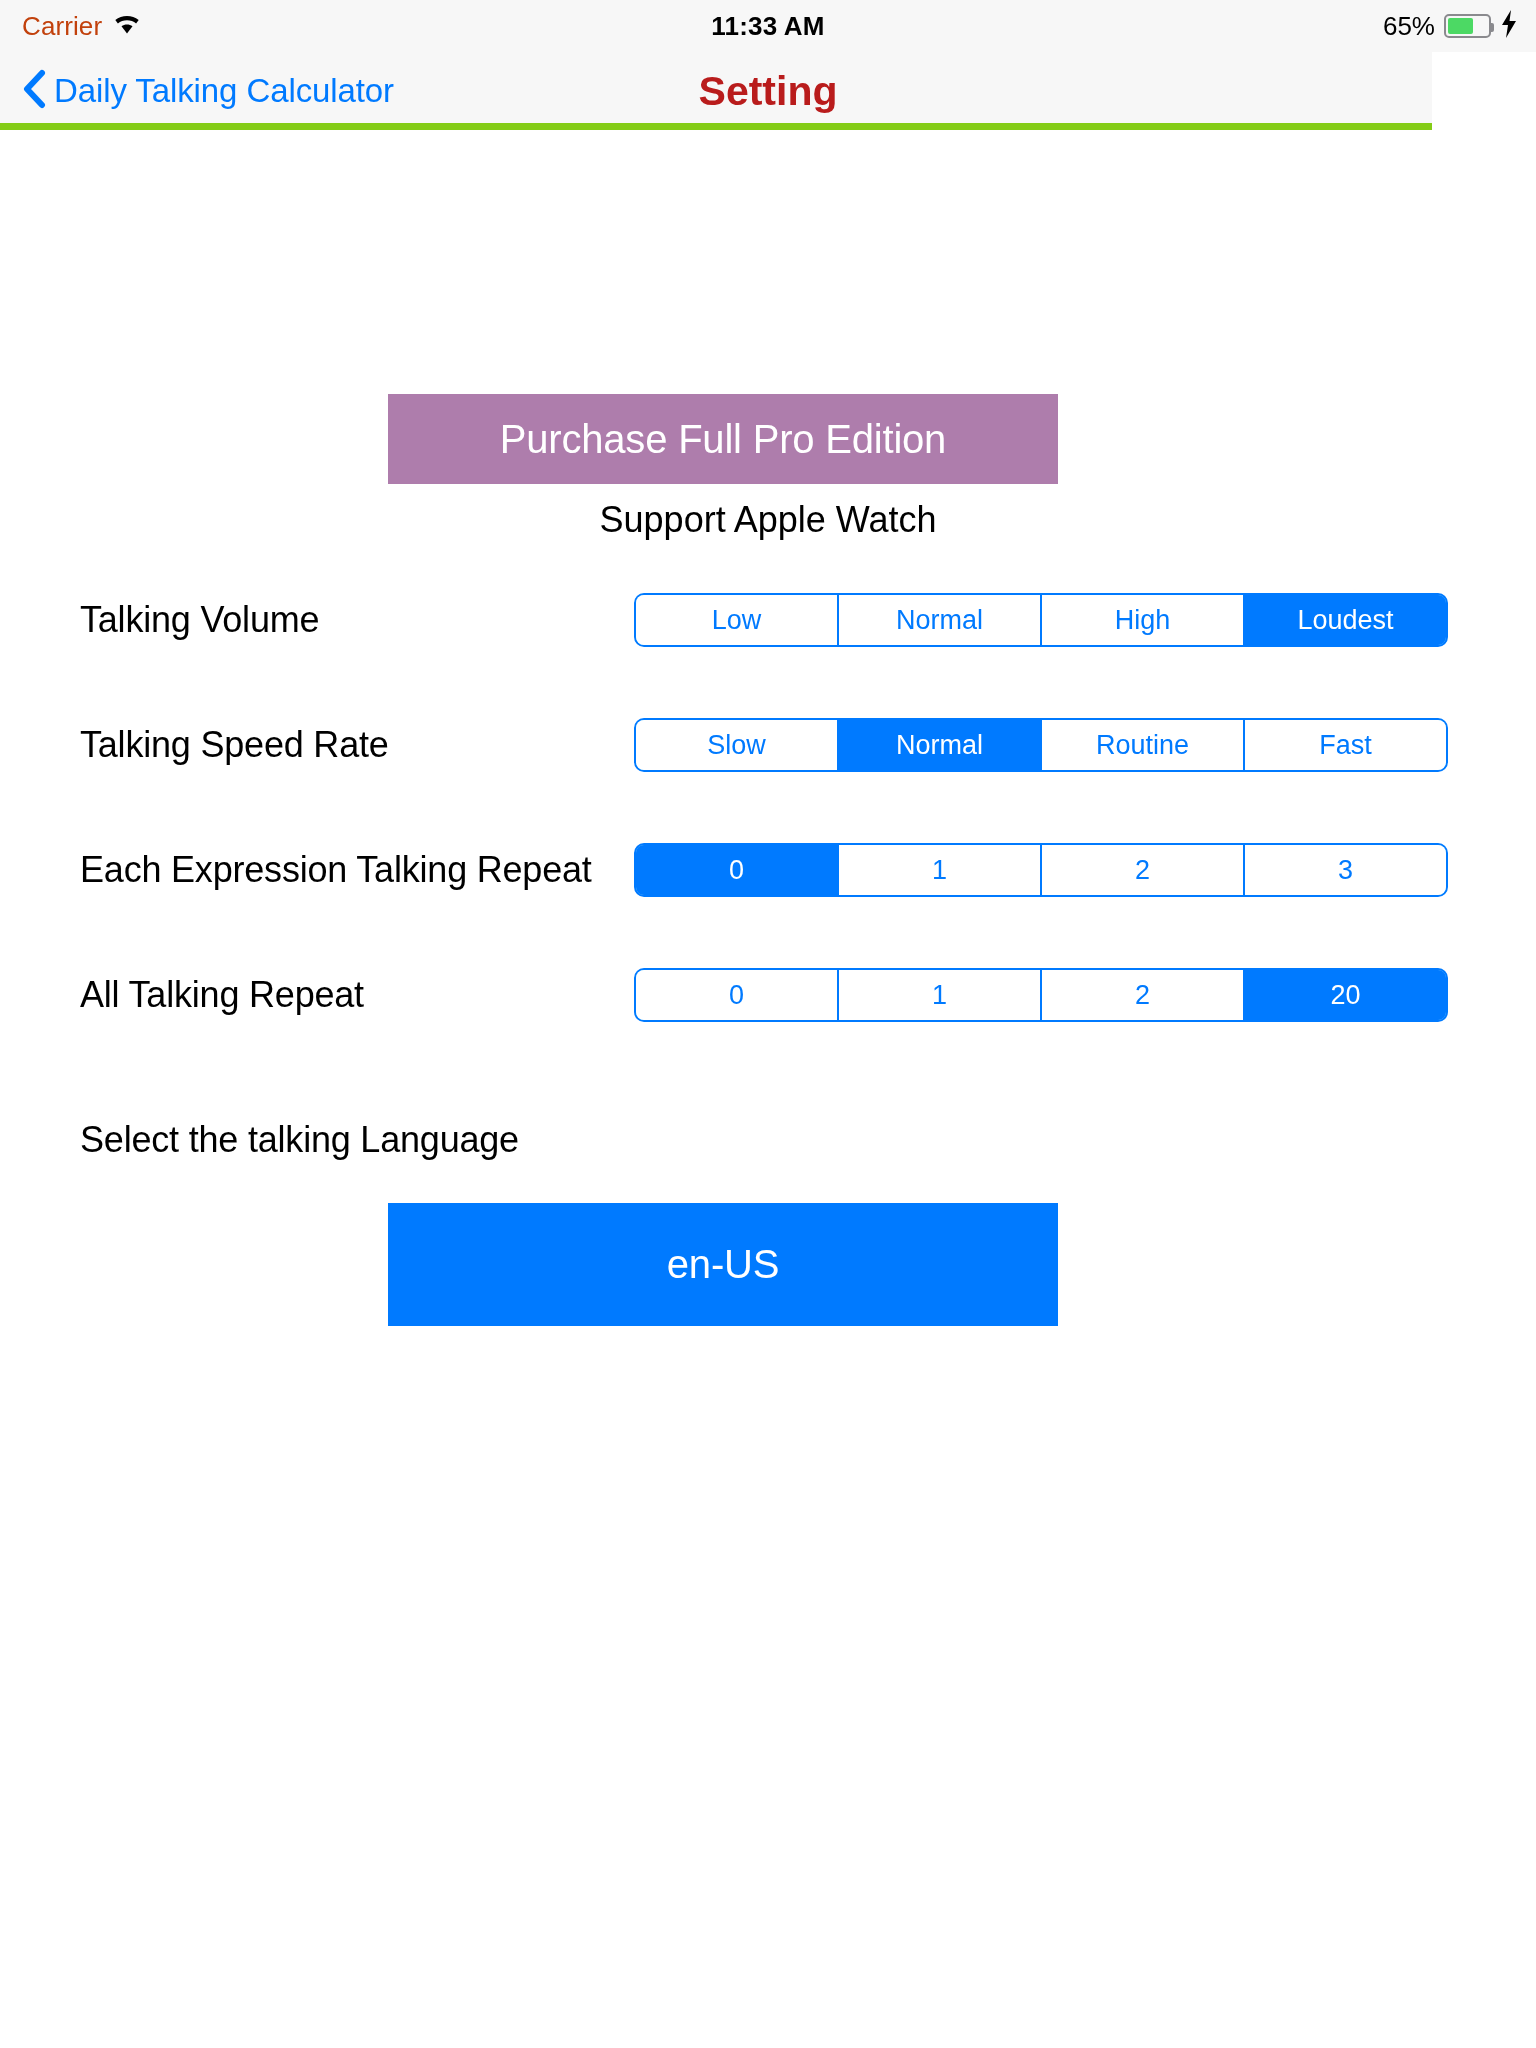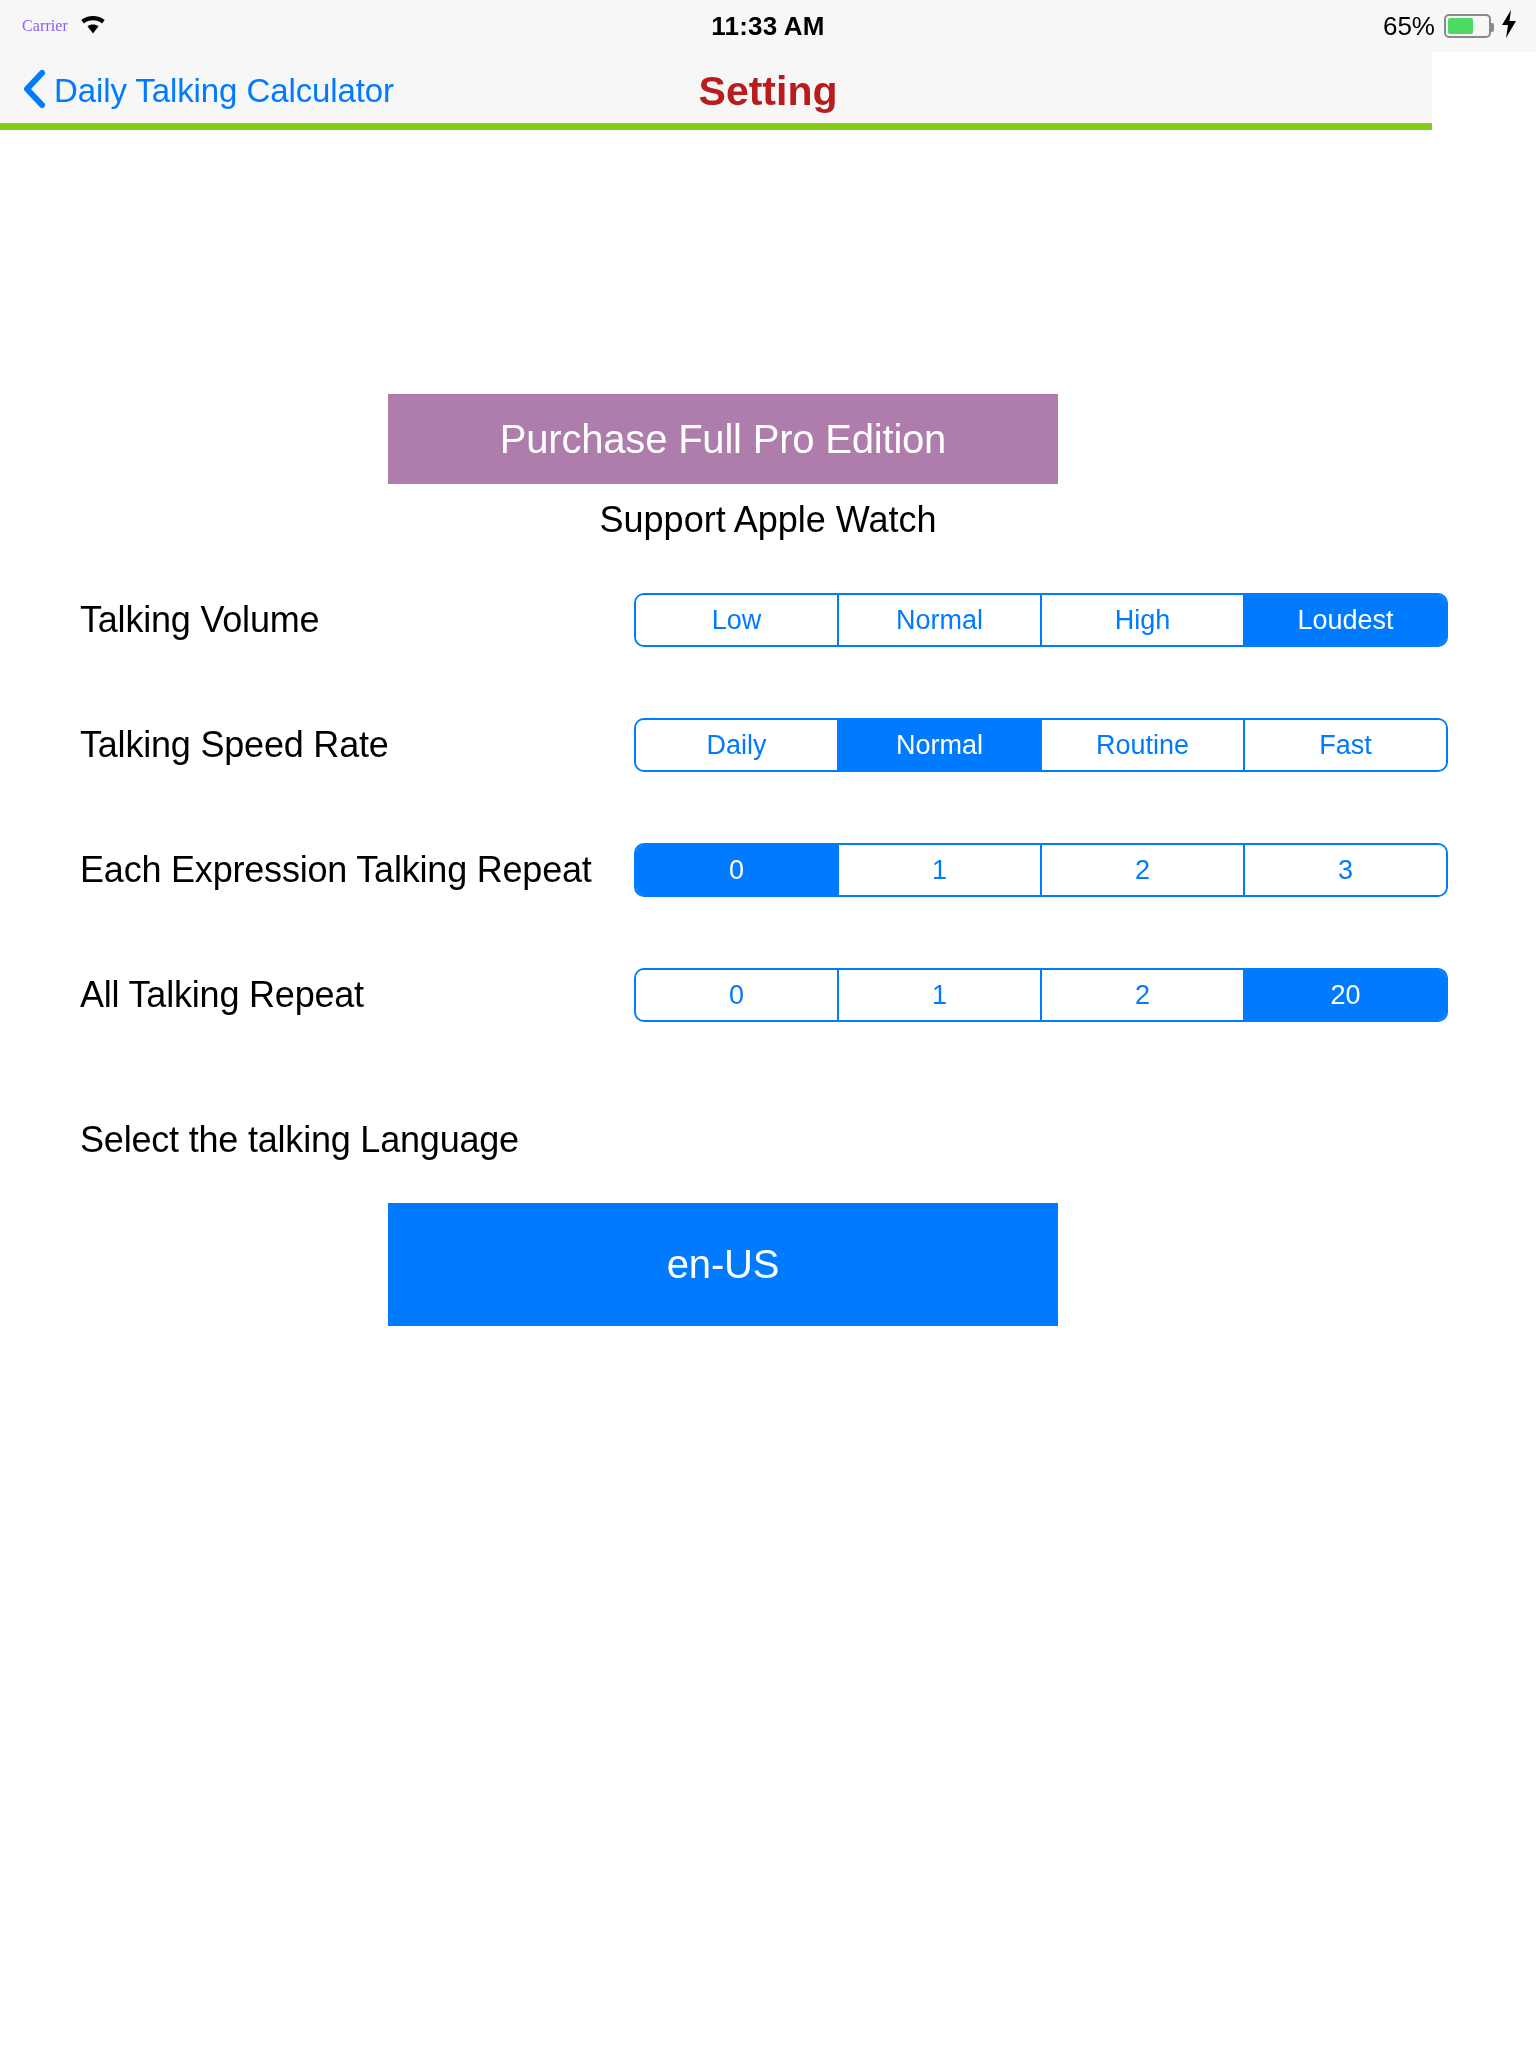--- a/index.html
+++ b/index.html
@@ -14,21 +14,21 @@
   
   .statusbar {
     position:absolute; left:0; top:0; width:1536px; height:52px;
     background:#F7F7F7;
     display:flex; align-items:center;
   }
   .sb-left {
     position:absolute; left:22px; top:0; height:52px;
     display:flex; align-items:center; gap:10px;
   }
-  .sb-carrier { font-size:16px; color:#8b5cf6; letter-spacing:0.1px;font-family:Liberation Serif, serif; }
+  .sb-carrier { font-size:26px; color:#c2410c; letter-spacing:0.1px; }
   .wifi-icon { display:block; }
   .sb-center {
     position:absolute; left:0; top:0; width:1536px; height:52px;
     display:flex; align-items:center; justify-content:center;
   }
   .sb-time { font-size:26px; font-weight:bold; color:#000; letter-spacing:0.2px; }
   .sb-right {
     position:absolute; right:18px; top:0; height:52px;
     display:flex; align-items:center; gap:9px;
   }
@@ -177,21 +177,21 @@
         <div class="seg">
           <div class="seg-item">Low</div>
           <div class="seg-item">Normal</div>
           <div class="seg-item">High</div>
           <div class="seg-item selected">Loudest</div>
         </div>
       </div>
       <div class="row" style="top: 535px;">
         <div class="row-label">Talking Speed Rate</div>
         <div class="seg">
-          <div class="seg-item">Daily</div>
+          <div class="seg-item">Slow</div>
           <div class="seg-item selected">Normal</div>
           <div class="seg-item">Routine</div>
           <div class="seg-item">Fast</div>
         </div>
       </div>
       <div class="row" style="top: 660px;">
         <div class="row-label">Each Expression Talking Repeat</div>
         <div class="seg">
           <div class="seg-item selected">0</div>
           <div class="seg-item">1</div>

